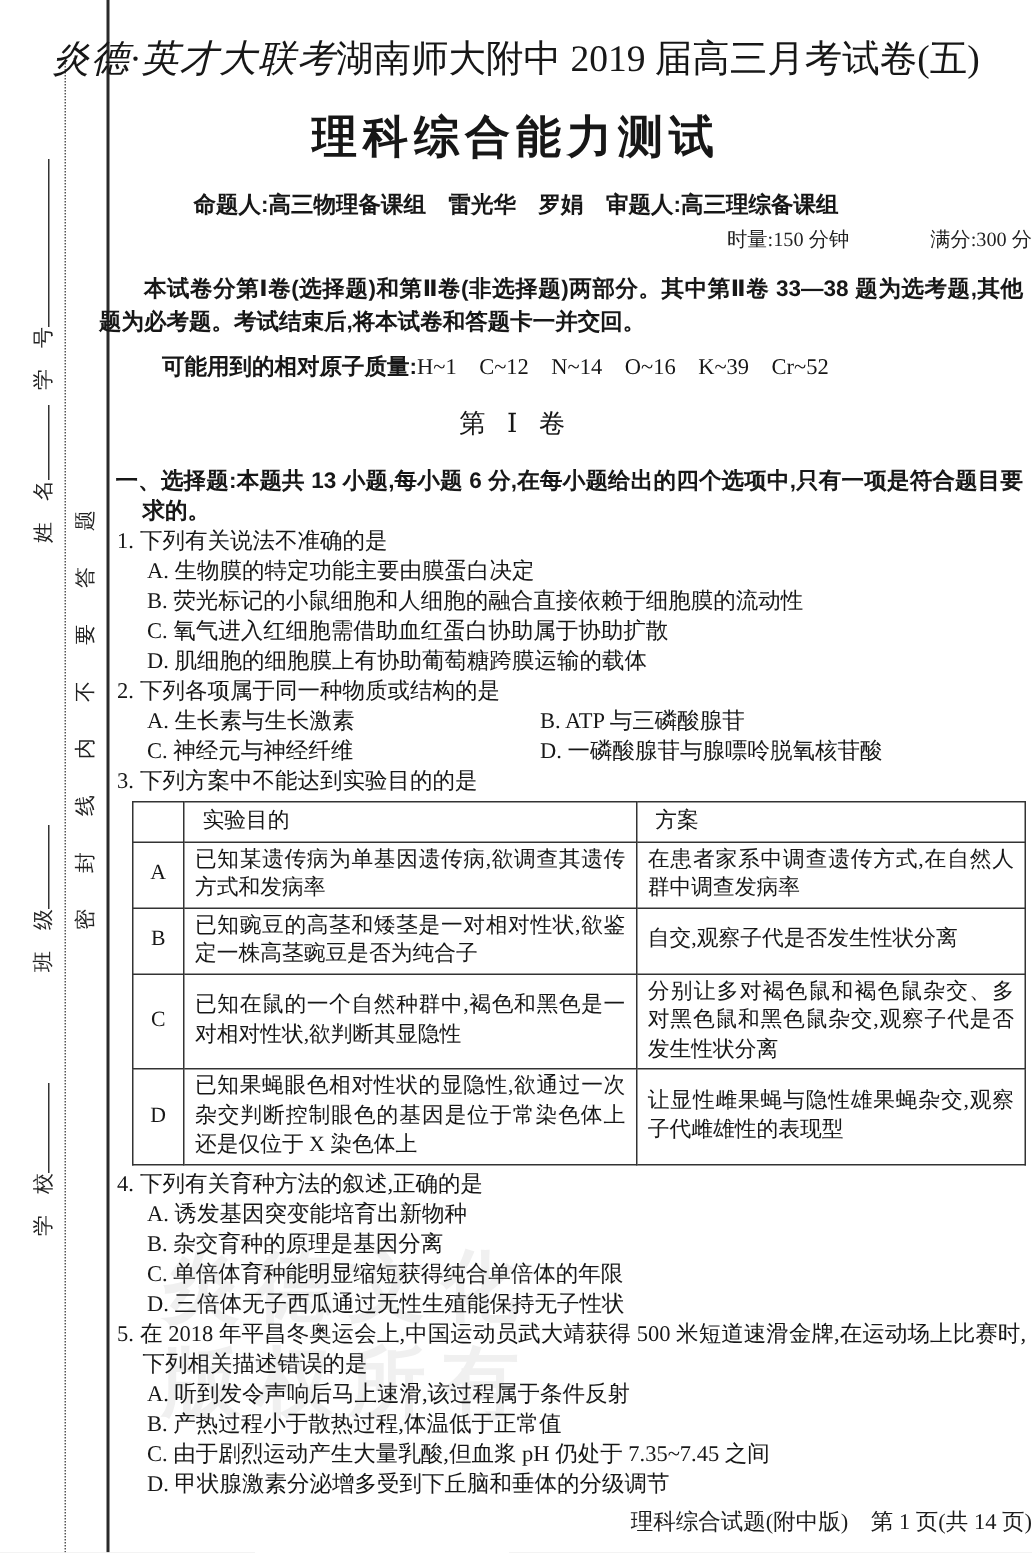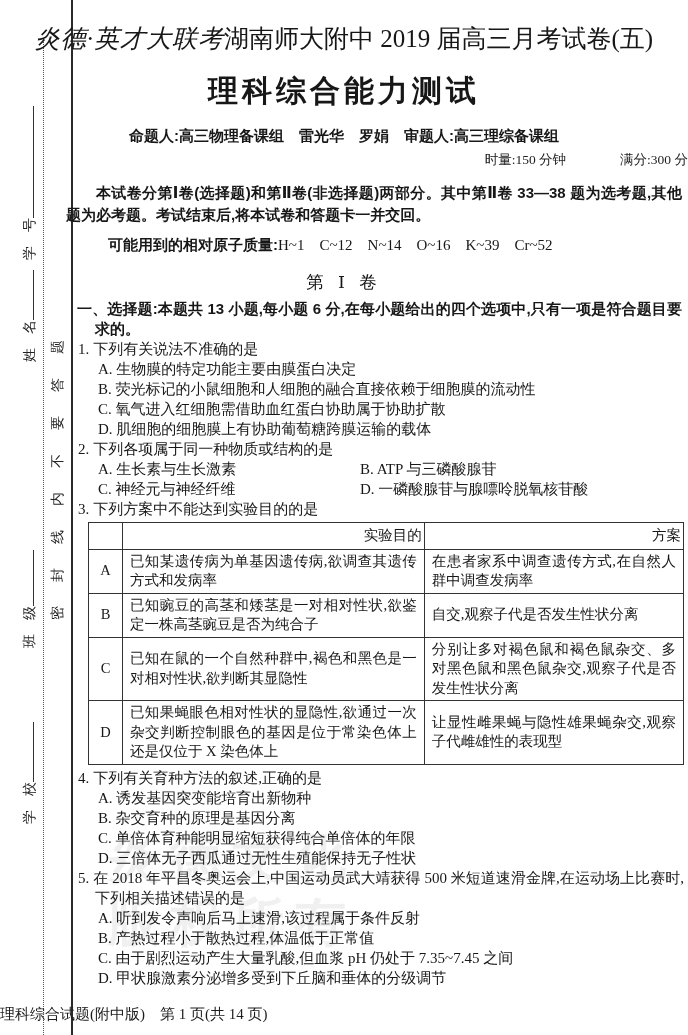--- a/index.html
+++ b/index.html
@@ -48,43 +48,43 @@
   }
   .meta{margin-top:5px; text-align:right; font-size:13.5px; color:#222;}
   .notice{
     margin:13px 6px 0 66px; text-indent:2em;
     font-family:"Liberation Sans","DejaVu Sans",sans-serif;
     font-size:15px; font-weight:bold; line-height:22px; text-align:justify;
   }
   .atomic{margin:8px 6px 0 78px; text-indent:2em; font-size:15px; line-height:21px;}
   .atomic .lbl{font-family:"Liberation Sans","DejaVu Sans",sans-serif; font-weight:bold;}
   .atomic .vals{font-family:"Liberation Serif","DejaVu Serif",serif;}
-  .part-title{margin:13px 0 4px; text-align:center; font-size:17.5px; letter-spacing:5px; line-height:26px;}
+  .part-title{margin:13px 0 16px; text-align:center; font-size:17.5px; letter-spacing:5px; line-height:26px;}
   .section-head{
     margin:0 6px 0 95px; padding:0; text-indent:-18px;
     font-family:"Liberation Sans","DejaVu Sans",sans-serif;
     font-size:15px; font-weight:bold; line-height:20px; text-align:justify;
   }
   .q{margin:0 4px 0 78px; font-size:15px; line-height:20px;}
   .q .stem{padding-left:17px; text-indent:-17px; text-align:justify;}
   .q .qnum{margin-right:4px;}
   .q .opt{margin-left:20px;}
   .optgrid{margin-left:20px; display:grid; grid-template-columns:262px 1fr;}
   
   table.qtable{
     border-collapse:collapse; table-layout:fixed;
     margin:3px 0 3px 10px; font-size:14.5px; line-height:19.5px;
   }
   .qtable th,.qtable td{border:1.2px solid #333; padding:2px 7px; font-weight:normal; text-align:justify;}
-  .qtable th{text-align:right; padding:3px 2px;margin-top:38px;}
+  .qtable th{text-align:left; padding:3px 12px;margin-top:38px;}
   .qtable td.letter{text-align:center;}
   
   .footer{
     position:absolute; left:0; right:0; bottom:11px; z-index:1;
-    text-align:left; font-size:15px; color:#1c1c1c;
+    text-align:right; font-size:15px; color:#1c1c1c;
   }
 </style>
 </head>
 <body>
 
 <div class="page">
 
   <div class="watermark">
     <div>炎德文化</div>
     <div>版权所有</div>

